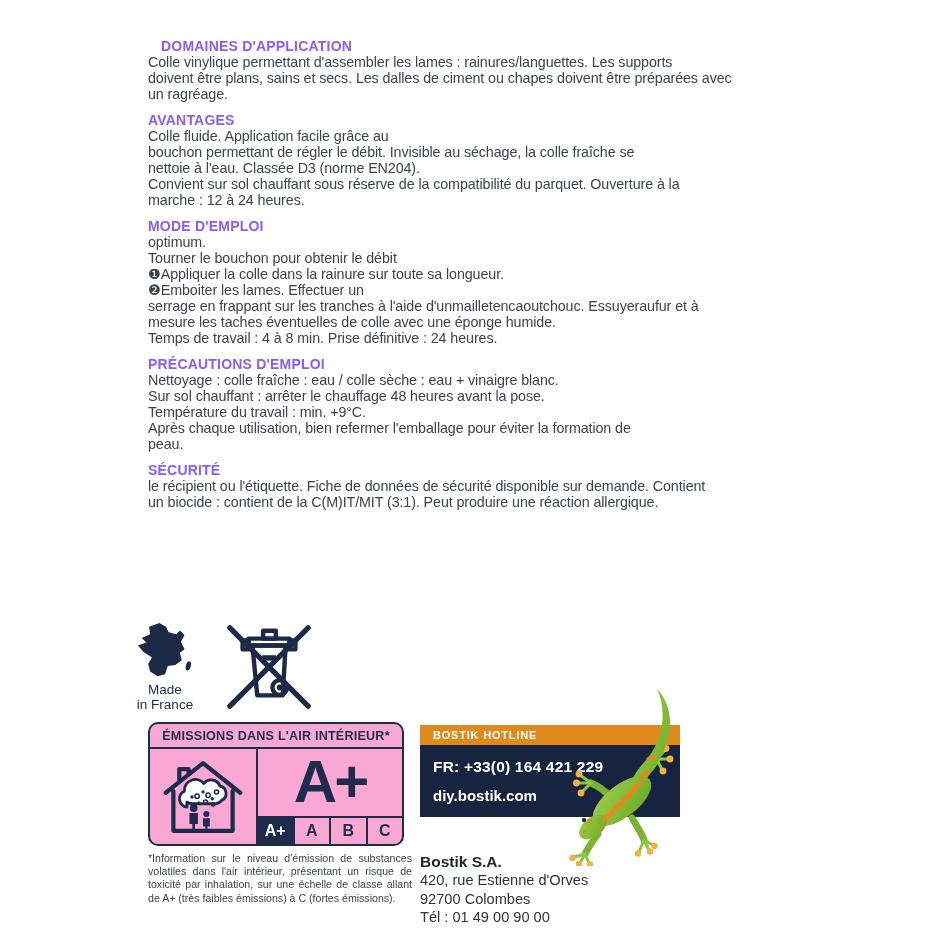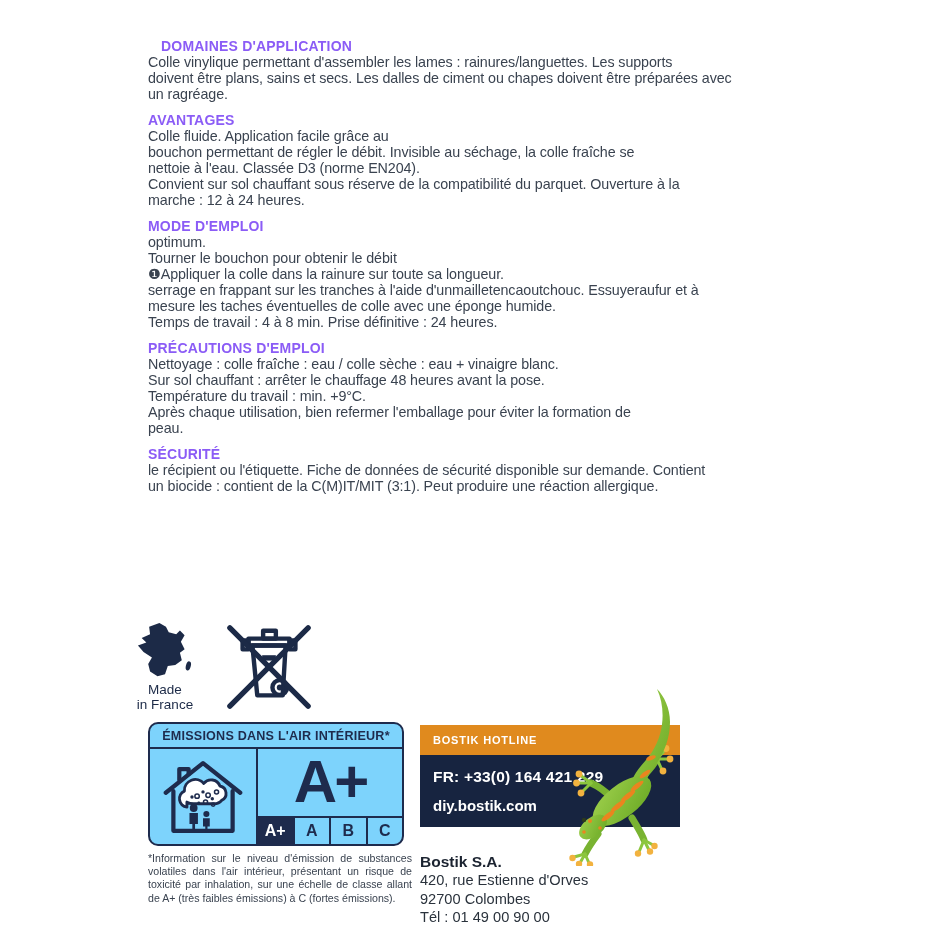--- a/index.html
+++ b/index.html
@@ -24,21 +24,21 @@
 
   
   .badge-france{position:absolute;left:134px;top:622px;width:62px;text-align:center;}
   .badge-france svg{display:block;margin:0 auto;}
   .mif-text{color:#1c2a47;font-size:13.5px;line-height:15px;margin-top:2px;white-space:nowrap;}
   .badge-bin{position:absolute;left:224px;top:618px;}
 
   
   .emissions-box{
     position:absolute;left:148px;top:722px;width:256px;height:124px;
-    border:2.5px solid #1e2b4d;border-radius:10px;overflow:hidden;background:#7dd3fc;
+    border:2.5px solid #1e2b4d;border-radius:10px;overflow:hidden;background:#f9a8d4;
     display:flex;flex-direction:column;box-sizing:border-box;
   }
   .em-title{
     height:23px;display:flex;align-items:center;justify-content:center;
     font-size:12.6px;font-weight:bold;color:#1e2b4d;letter-spacing:.2px;
     border-bottom:2.5px solid #1e2b4d;white-space:nowrap;
   }
   .em-body{flex:1;display:flex;min-height:0;}
   .em-left{
     width:108px;border-right:2.5px solid #1e2b4d;box-sizing:border-box;
@@ -59,21 +59,21 @@
   .em-cell:first-child{border-left:none;background:#1e2b4d;color:#ffffff;}
 
   .footnote{
     position:absolute;left:148px;top:852px;width:264px;
     font-size:10.6px;line-height:13.2px;color:#3a4350;text-align:justify;
   }
 
   
   .hotline-box{position:absolute;left:420px;top:725px;width:260px;}
   .hotline-header{
-    height:30px;background:#e08a1e;color:#ffffff;font-size:11px;font-weight:bold;
+    height:20px;background:#e08a1e;color:#ffffff;font-size:11px;font-weight:bold;
     letter-spacing:.8px;display:flex;align-items:center;padding-left:13px;
   }
   .hotline-body{
     height:72px;background:#172440;color:#ffffff;padding:13px 0 0 13px;box-sizing:border-box;
   }
   .hotline-phone{font-size:15.5px;font-weight:bold;letter-spacing:.2px;}
   .hotline-web{font-size:15px;font-weight:bold;margin-top:11px;}
 
   .gecko{position:absolute;left:560px;top:686px;z-index:5;}
 
@@ -105,20 +105,21 @@
           <div>Convient sur sol chauffant sous réserve de la compatibilité du parquet. Ouverture à la</div>
           <div>marche : 12 à 24 heures.</div>
         </div>
     </div>
     <div class="section">
       <h2>MODE D'EMPLOI</h2>
       <div class="body-lines">
           <div>optimum.</div>
           <div>Tourner le bouchon pour obtenir le débit</div>
           <div>❶Appliquer la colle dans la rainure sur toute sa longueur.</div>
+          <div>❷Emboiter les lames. Effectuer un</div>
           <div>serrage en frappant sur les tranches à l'aide d'unmailletencaoutchouc. Essuyeraufur et à</div>
           <div>mesure les taches éventuelles de colle avec une éponge humide.</div>
           <div>Temps de travail : 4 à 8 min. Prise définitive : 24 heures.</div>
         </div>
     </div>
     <div class="section">
       <h2>PRÉCAUTIONS D'EMPLOI</h2>
       <div class="body-lines">
           <div>Nettoyage : colle fraîche : eau / colle sèche : eau + vinaigre blanc.</div>
           <div>Sur sol chauffant : arrêter le chauffage 48 heures avant la pose.</div>

